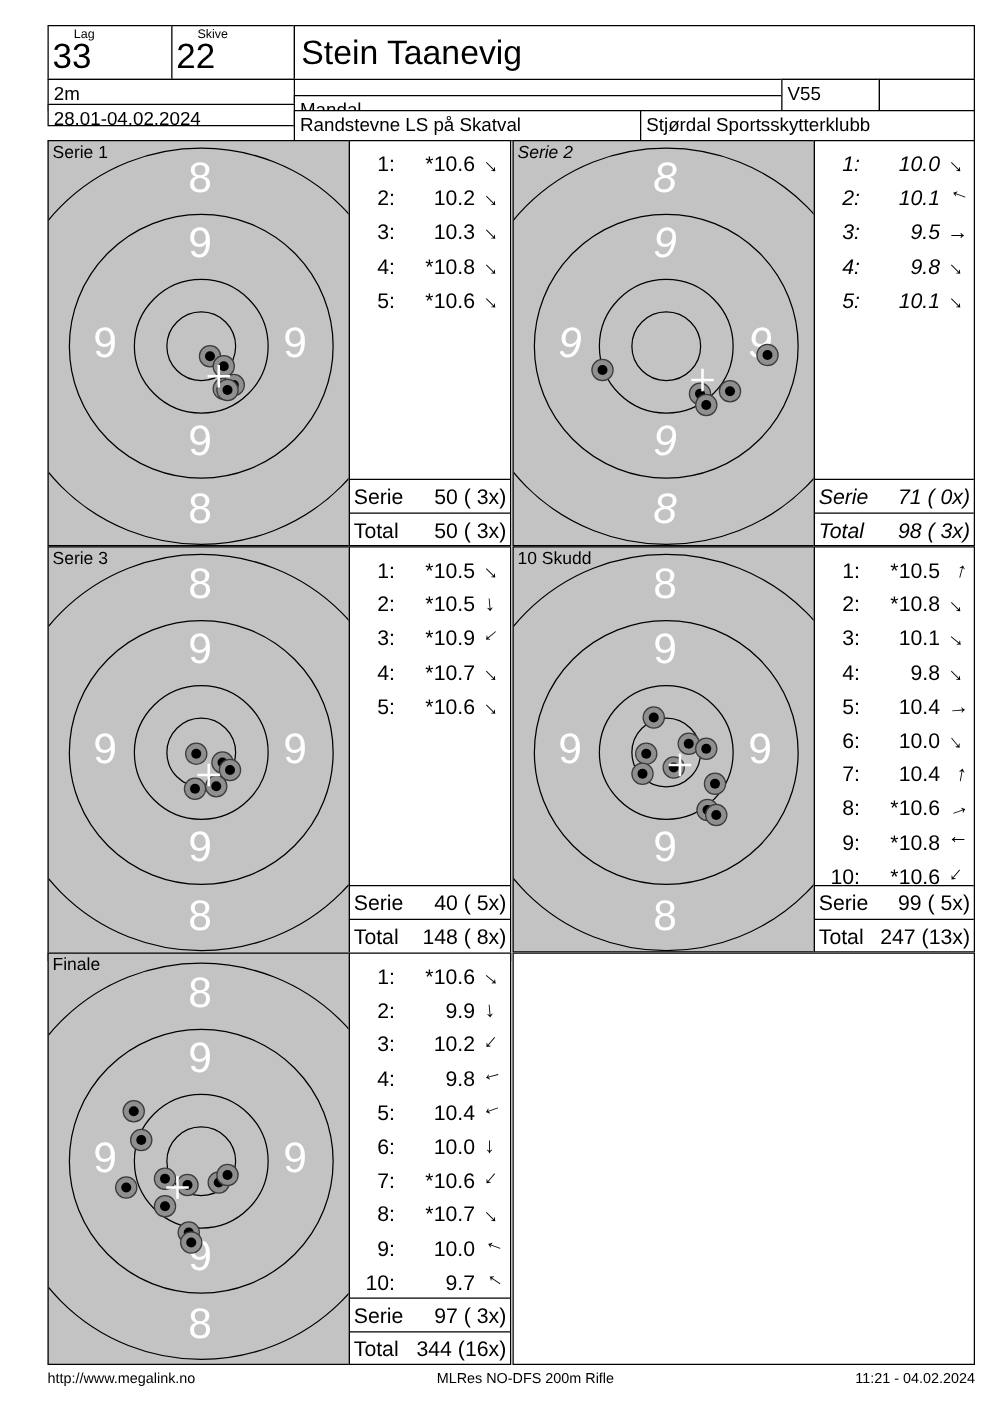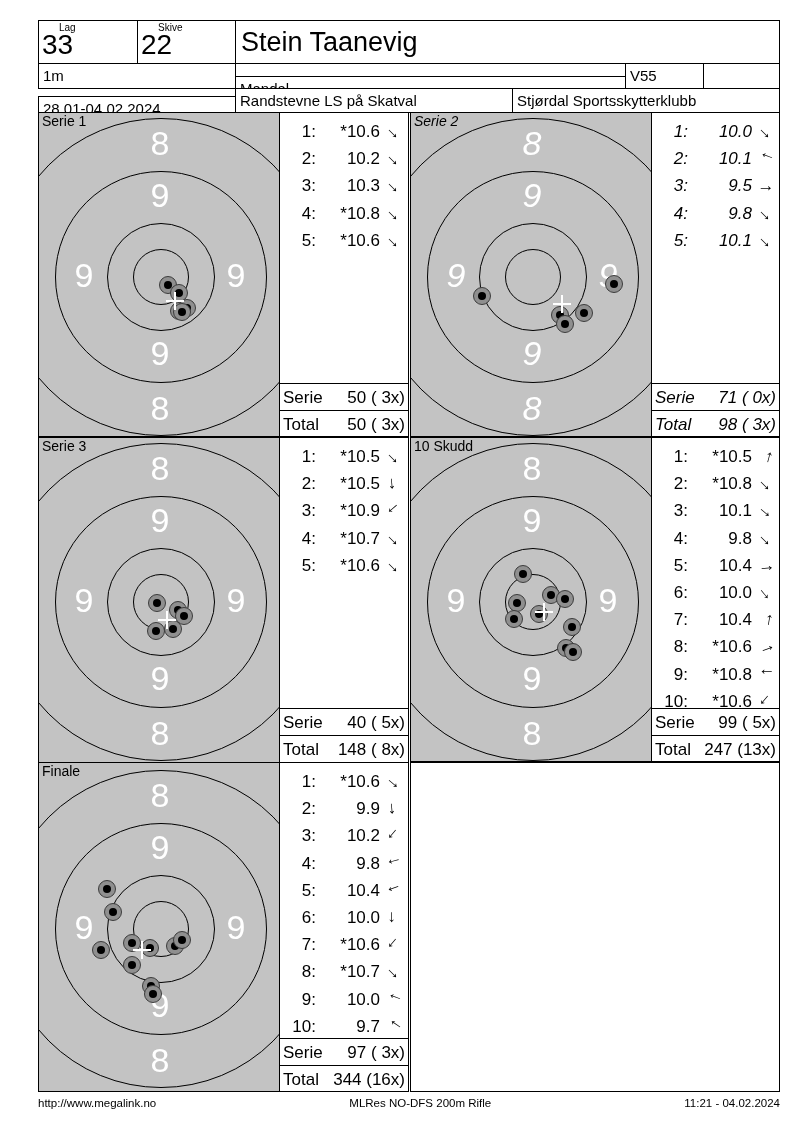--- a/index.html
+++ b/index.html
@@ -36,26 +36,26 @@
 <div class="cell" style="left:38px;top:20px;width:100px;height:44px;">
   <div class="hcell-label">Lag</div>
   <div class="hcell-big">33</div>
 </div>
 <div class="cell" style="left:137px;top:20px;width:99px;height:44px;">
   <div class="hcell-label">Skive</div>
   <div class="hcell-big">22</div>
 </div>
 <div class="cell hname" style="left:235px;top:20px;width:545px;height:44px;">Stein Taanevig</div>
 
-<div class="cell hrow" style="left:38px;top:63px;width:198px;height:26px;">1m</div>
+<div class="cell hrow" style="left:38px;top:63px;width:198px;height:26px;">2m</div>
 <div class="cell hrow" style="left:235px;top:63px;width:391px;height:26px;margin-top:13px;">Mandal</div>
 <div class="cell hrow" style="left:625px;top:63px;width:79px;height:26px;">V55</div>
 <div class="cell hrow" style="left:703px;top:63px;width:77px;height:26px;"></div>
 
-<div class="cell hrow" style="left:38px;top:96px;width:198px;height:18px;">28.01-04.02.2024</div>
+<div class="cell hrow" style="left:38px;top:83px;width:198px;height:18px;">28.01-04.02.2024</div>
 <div class="cell hrow" style="left:235px;top:88px;width:278px;height:25px;">Randstevne LS på Skatval</div>
 <div class="cell hrow" style="left:512px;top:88px;width:268px;height:25px;">Stjørdal Sportsskytterklubb</div>
 
 <div class="block" style="left:38px;top:112px;height:325px;">
   <div class="cell target">
     <div class="tlabel">Serie 1</div>
   <div class="ring" style="left: 94px; top: 135.5px; width: 54px; height: 54px;"></div>
       <div class="ring" style="left: 68px; top: 109.5px; width: 106px; height: 106px;"></div>
       <div class="ring" style="left: 16px; top: 57.5px; width: 210px; height: 210px;"></div>
       <div class="ring" style="left: -37px; top: 4.5px; width: 316px; height: 316px;"></div>

